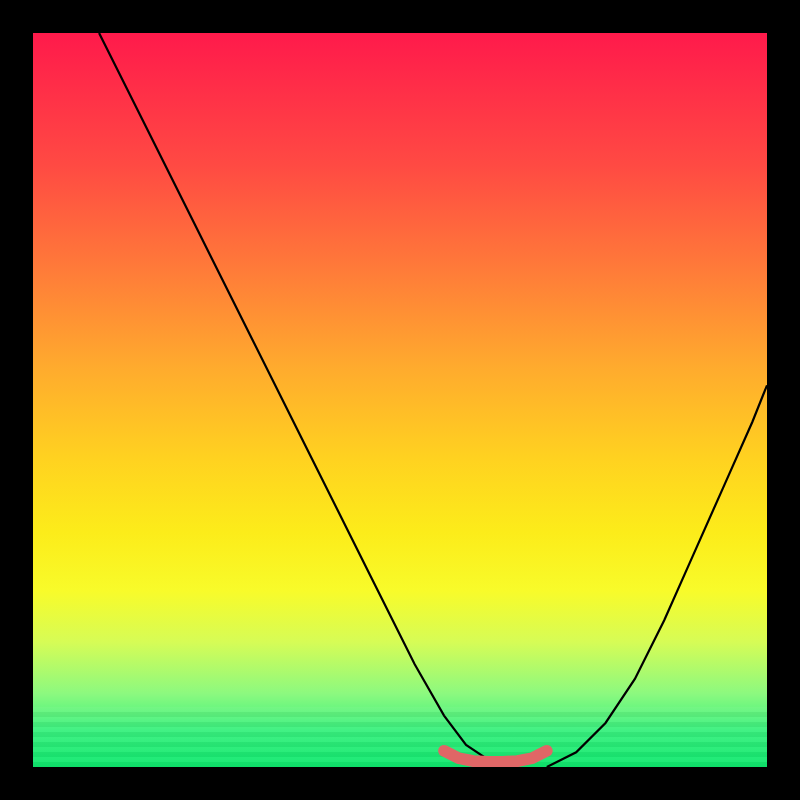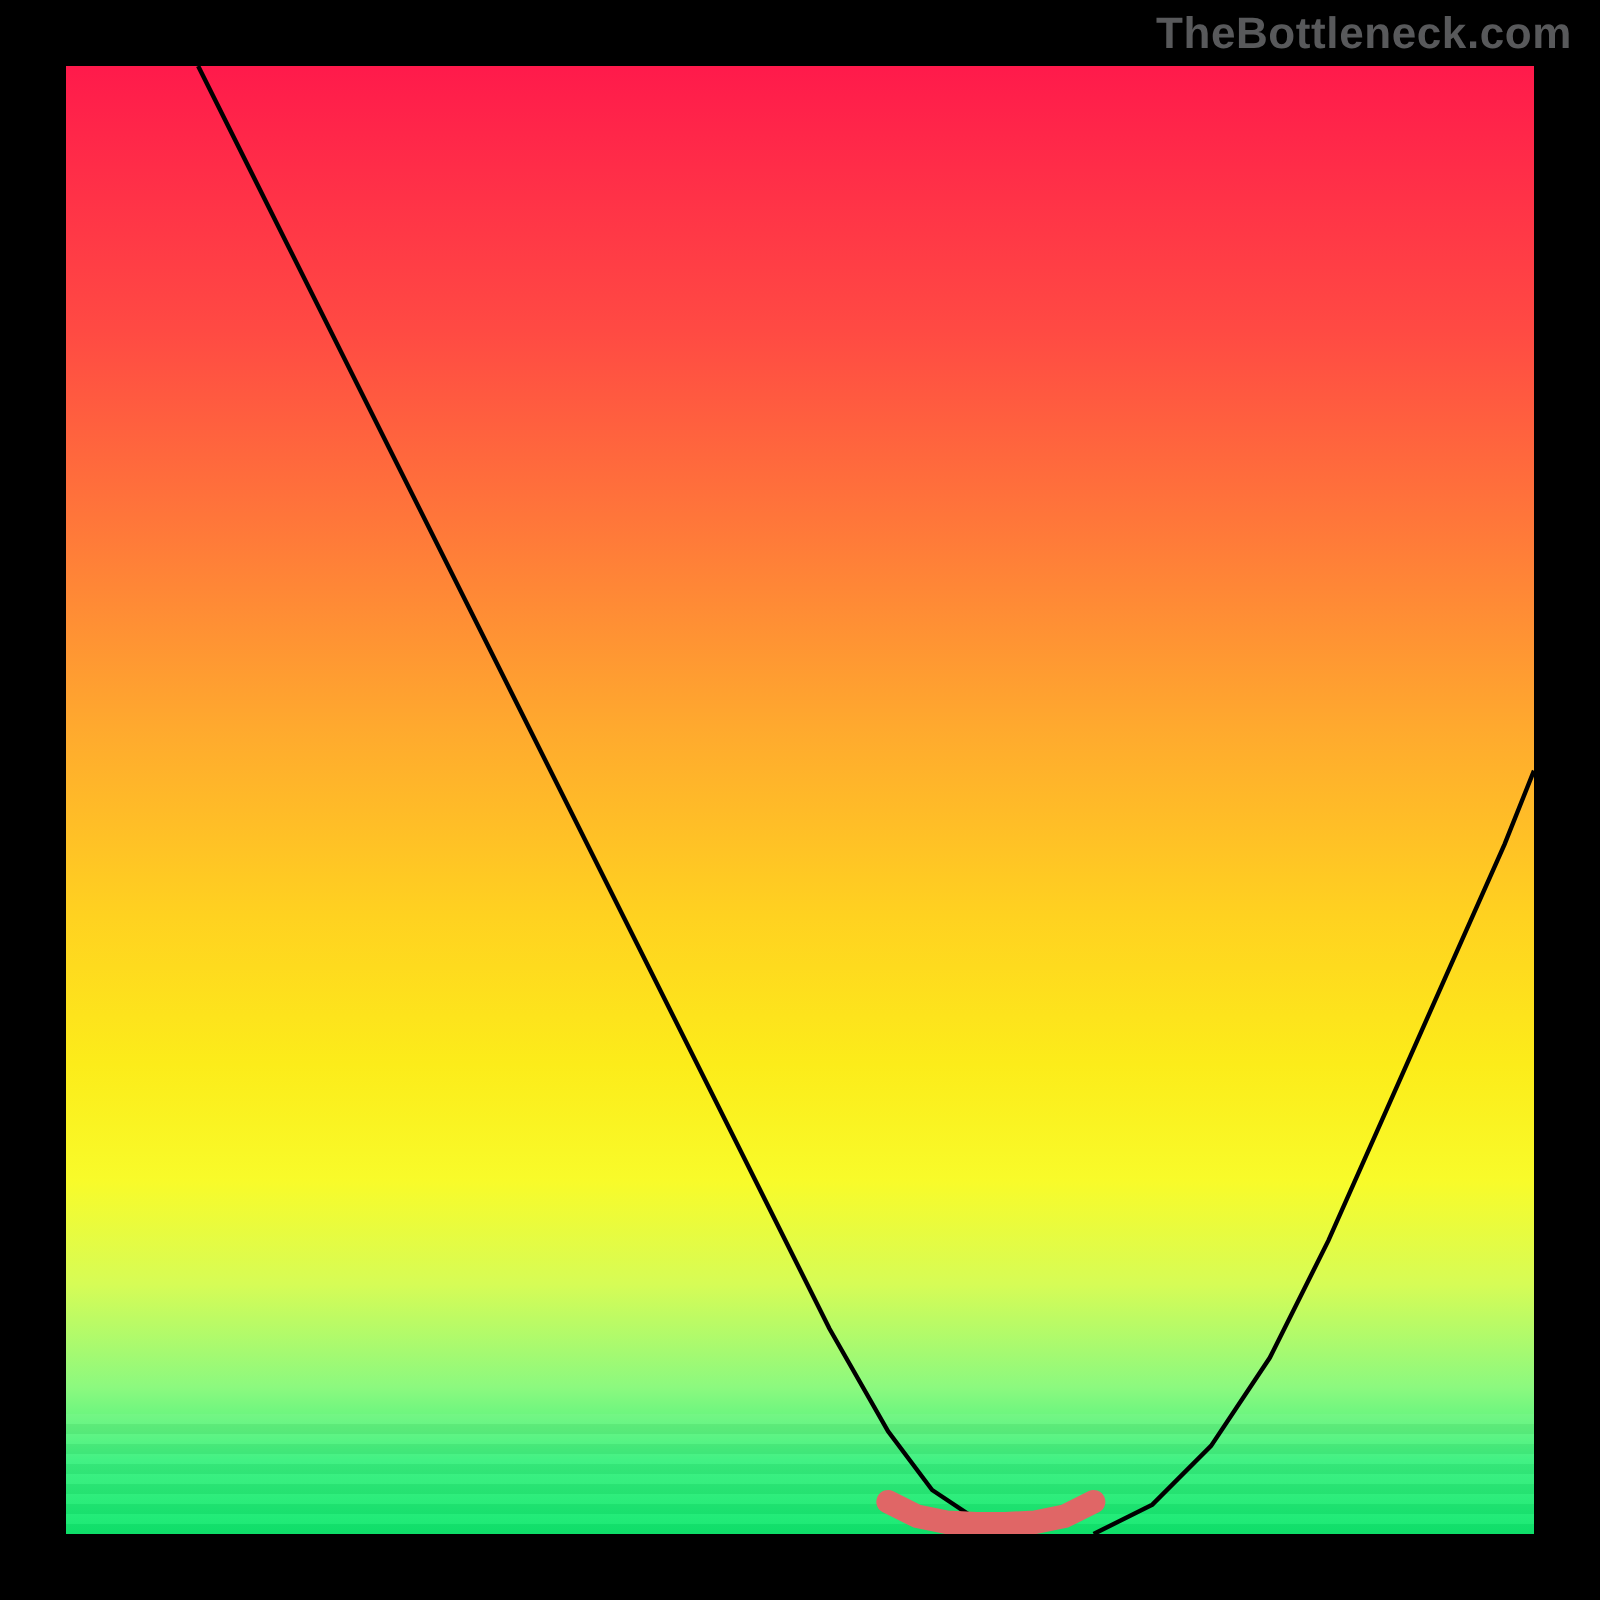--- a/index.html
+++ b/index.html
@@ -66,21 +66,20 @@
     left: 0;
     top: 0;
     width: 734px;
     height: 734px;
   }
 </style>
 </head>
 <body>
 
 <div class="frame">
-  <div class="watermark">TheBottleneck.com</div>
 
   <div class="plot-area">
     <div class="green-bands">
       <div></div>
         <div></div>
         <div></div>
         <div></div>
         <div></div>
         <div></div>
       <div></div>

